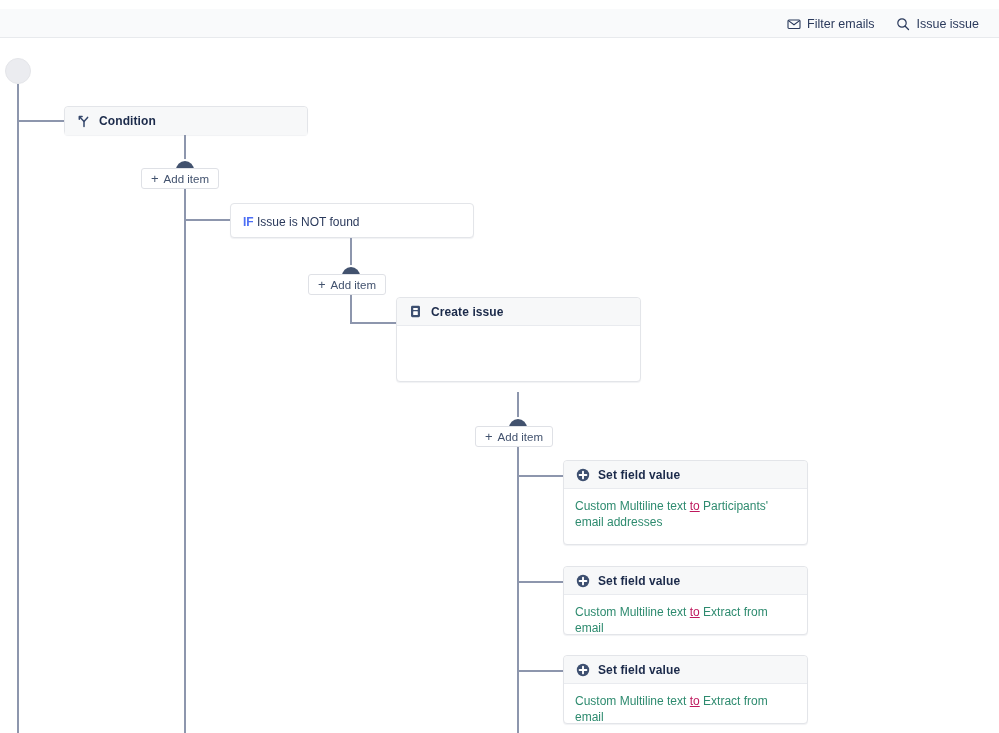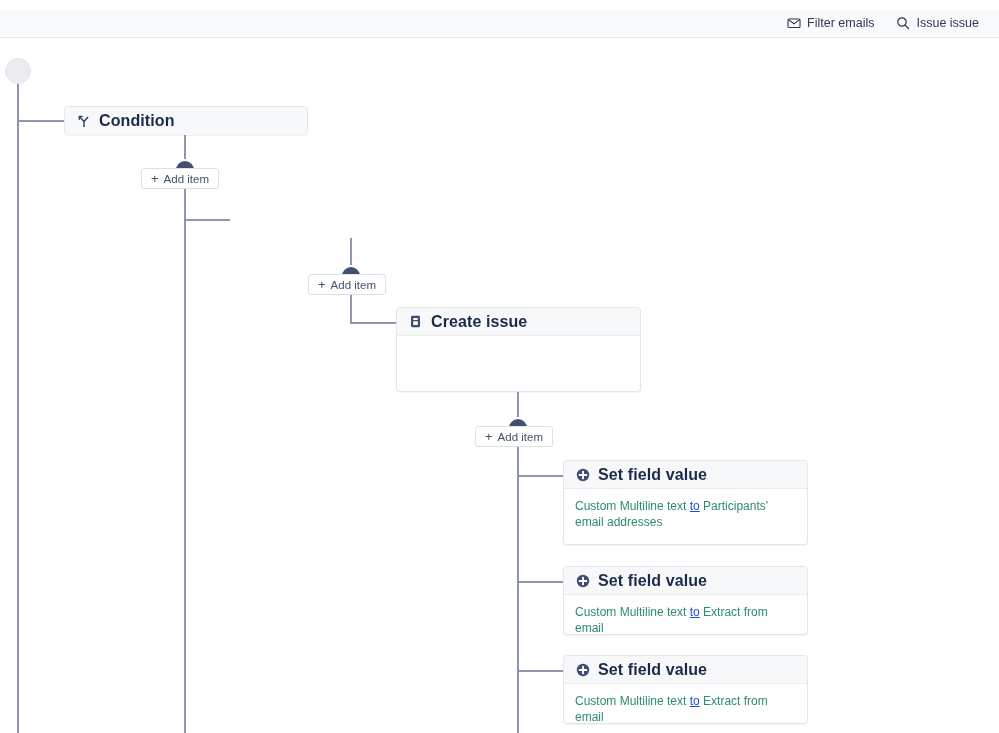--- a/index.html
+++ b/index.html
@@ -12,21 +12,20 @@
   }
 
   
   #topbar {
     position: absolute;
     left: 0; top: 9px;
     width: 999px; height: 29px;
     background: #f9fafb;
     border-bottom: 1px solid #e8eaed;
     display: flex;
-    align-items: center;
     justify-content: flex-end;
     padding-right: 20px;
   }
   .tb-item {
     display: flex;
     align-items: center;
     gap: 6px;
     margin-left: 22px;
     height: 29px;
     font-size: 12.5px;
@@ -92,39 +91,39 @@
     align-items: center;
     gap: 8px;
     height: 28px;
     padding: 0 11px;
     background: #f7f8f9;
     border-bottom: 1px solid #e9ebef;
     border-radius: 4px 4px 0 0;
   }
   .card-head.noborder { border-bottom: none; background: #f7f8f9; }
   .card-title {
-    font-size: 16px;
+    font-size: 12px;
     font-weight: bold;
     color: #1b2a4a;
     letter-spacing: .1px;
   }
   .card-body {
     padding: 9px 11px 11px 11px;
     font-size: 12px;
     line-height: 16px;
     color: #1b2a4a;
   }
   .plain-body {
     padding: 11px 12px;
     font-size: 12px;
     color: #2b3a5c;
   }
   .kw-if { color: #4c6ef5; font-weight: bold; }
   .green { color: #2e8b6f; }
-  .dark { color: #1d4ed8; text-decoration: underline; }
+  .dark { color: #be185d; text-decoration: underline; }
 
   .add-item {
     position: absolute;
     height: 21px;
     padding: 0 9px;
     background: #ffffff;
     border: 1px solid #dfe1e6;
     border-radius: 3px;
     display: inline-flex;
     align-items: center;
@@ -191,34 +190,40 @@
   </div>
 
   <div class="vline" style="left:184px; top:96px; height:599px;"></div>
   <div class="chev" style="left:176px; top:122px;">
     <svg width="9" height="9" viewBox="0 0 10 10">
         <path d="M2 3.6 L5 6.6 L8 3.6" fill="none" stroke="#ffffff" stroke-width="1.7" stroke-linecap="round" stroke-linejoin="round"></path>
       </svg>
   </div>
   <div class="hline" style="left:184px; top:180px; width:46px;"></div>
 
+  <div class="card" style="left:230px; top:164px; width:244px; height:35px;">
+    <div class="plain-body">
+      <span class="kw-if">IF</span>
+      <span>Issue is NOT found</span>
+    </div>
+  </div>
   <div class="add-item" style="left:308px; top:235px;">
     <span class="add-plus">+</span>
     <span>Add item</span>
   </div>
 
   <div class="vline" style="left:350px; top:199px; height:86px;"></div>
   <div class="chev" style="left:342px; top:228px;">
     <svg width="9" height="9" viewBox="0 0 10 10">
         <path d="M2 3.6 L5 6.6 L8 3.6" fill="none" stroke="#ffffff" stroke-width="1.7" stroke-linecap="round" stroke-linejoin="round"></path>
       </svg>
   </div>
   <div class="hline" style="left:350px; top:283px; width:47px;"></div>
 
-  <div class="card" style="left:396px; top:268px; width:245px; height:85px;">
+  <div class="card" style="left:396px; top:258px; width:245px; height:85px;">
     <div class="card-head">
       <span class="hd-ico">
         <svg width="13" height="13" viewBox="0 0 13 13">
           <rect x="2" y="0.8" width="9" height="11.4" rx="1.4" fill="#3d4f70"></rect>
           <rect x="4.2" y="2.9" width="4.6" height="2.1" rx="0.4" fill="#ffffff"></rect>
           <rect x="4.2" y="6.3" width="4.6" height="3.8" rx="0.4" fill="#ffffff"></rect>
         </svg>
       </span>
       <span class="card-title">Create issue</span>
     </div>

